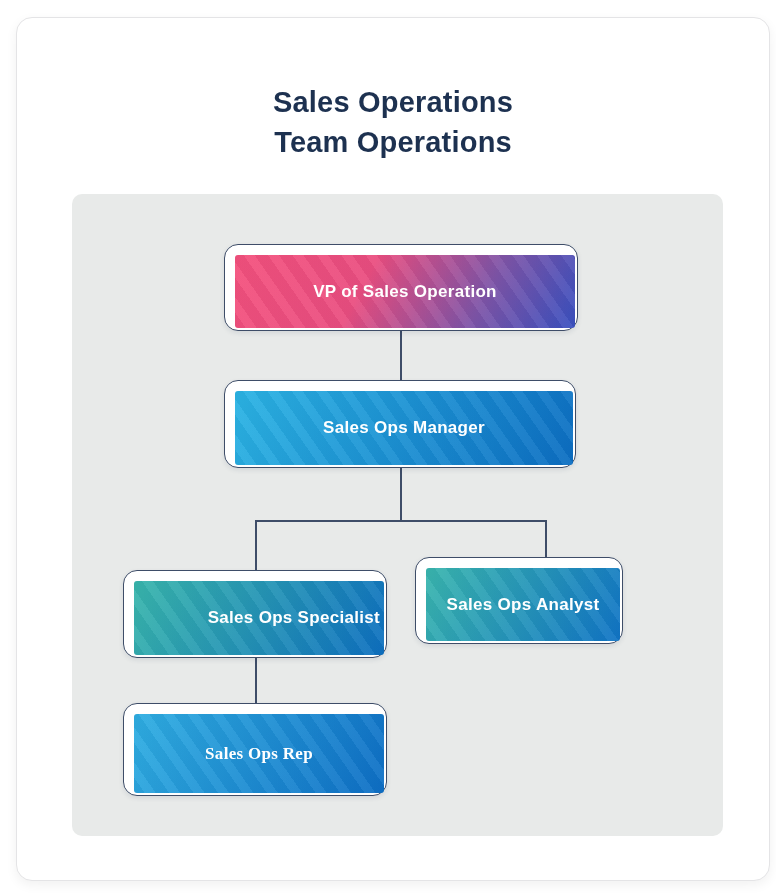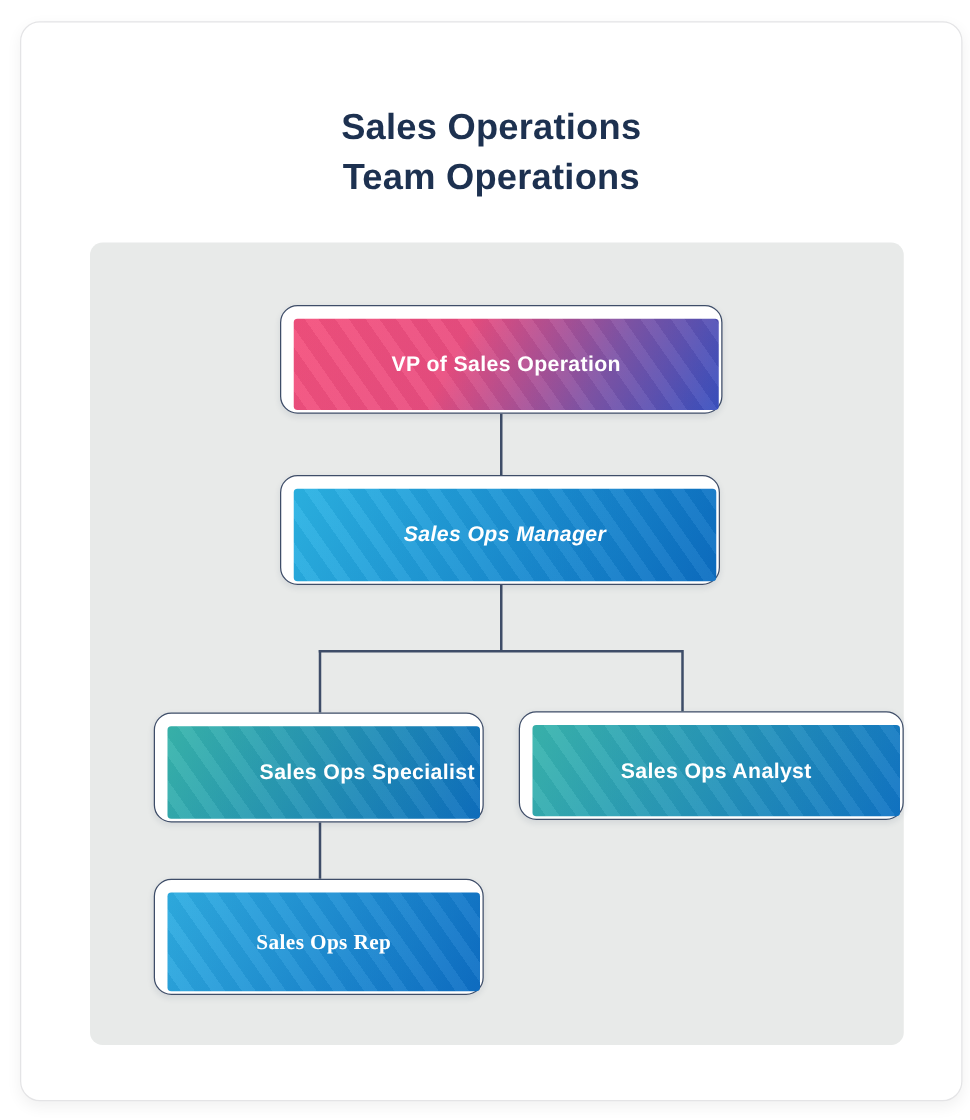--- a/index.html
+++ b/index.html
@@ -79,21 +79,21 @@
     z-index: 1;
     color: var(--label-color, #ffffff);
     font-size: 17px;
     font-weight: 700;
     letter-spacing: 0.3px;
     white-space: nowrap;
   }
   .node-vp         { left: 148px; top:  46px; width: 354px; height: 87px; }
   .node-manager    { left: 148px; top: 182px; width: 352px; height: 88px; }
   .node-specialist { left:  47px; top: 372px; width: 264px; height: 88px; }
-  .node-analyst    { left: 339px; top: 371px; width: 308px; height: 87px; }
+  .node-analyst    { left: 339px; top: 359px; width: 208px; height: 87px; }
   .node-rep        { left:  47px; top: 505px; width: 264px; height: 93px; font-family: Liberation Serif, serif; }
 </style>
 </head>
 <body>
 
 <div class="card">
 
   <h1 class="title"><span>Sales Operations</span><br><span>Team Operations</span></h1>
 
   <div class="panel">
@@ -105,21 +105,21 @@
     <div class="conn v conn-to-analyst"></div>
     <div class="conn v conn-specialist-rep"></div>
 
     <div class="node node-vp">
       <div class="node-fill" style="background: linear-gradient(118deg, rgb(244, 81, 125) 0%, rgb(234, 78, 128) 38%, rgb(126, 85, 168) 72%, rgb(58, 81, 192) 100%);">
         <span class="node-label">VP of Sales Operation</span>
       </div>
     </div>
 
     <div class="node node-manager">
-      <div class="node-fill" style="background: linear-gradient(118deg, rgb(43, 180, 228) 0%, rgb(12, 110, 194) 100%); font-style: italic;">
+      <div class="node-fill" style="background: linear-gradient(118deg, rgb(43, 180, 228) 0%, rgb(12, 110, 194) 100%);">
         <span class="node-label">Sales Ops Manager</span>
       </div>
     </div>
 
     <div class="node node-specialist">
       <div class="node-fill" style="background: linear-gradient(118deg, rgb(57, 182, 172) 0%, rgb(14, 112, 192) 100%); justify-content: flex-end;">
         <span class="node-label">Sales Ops Specialist</span>
       </div>
     </div>
 

